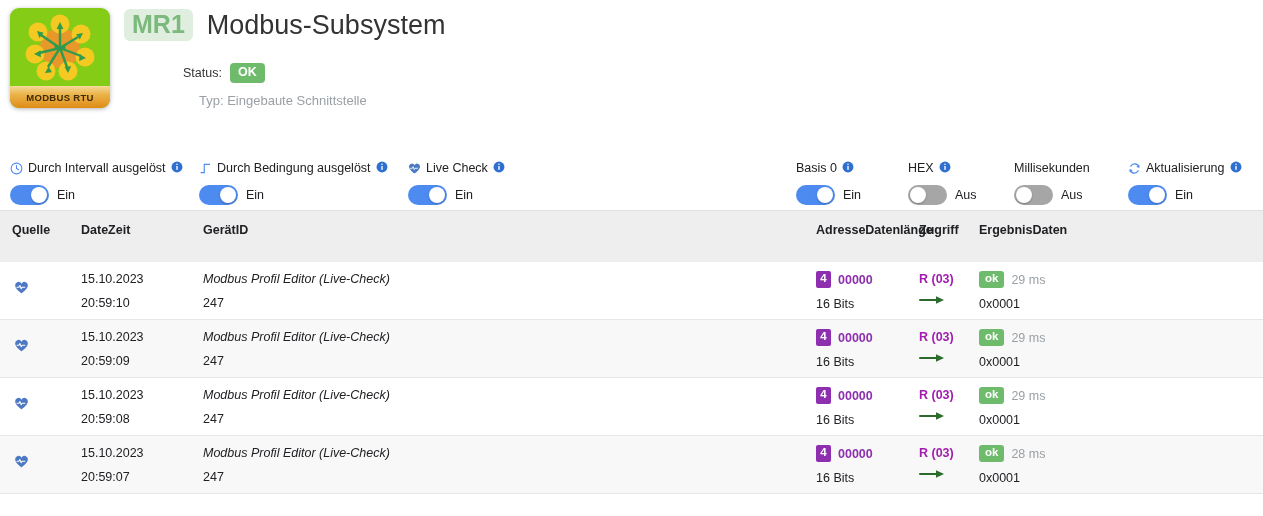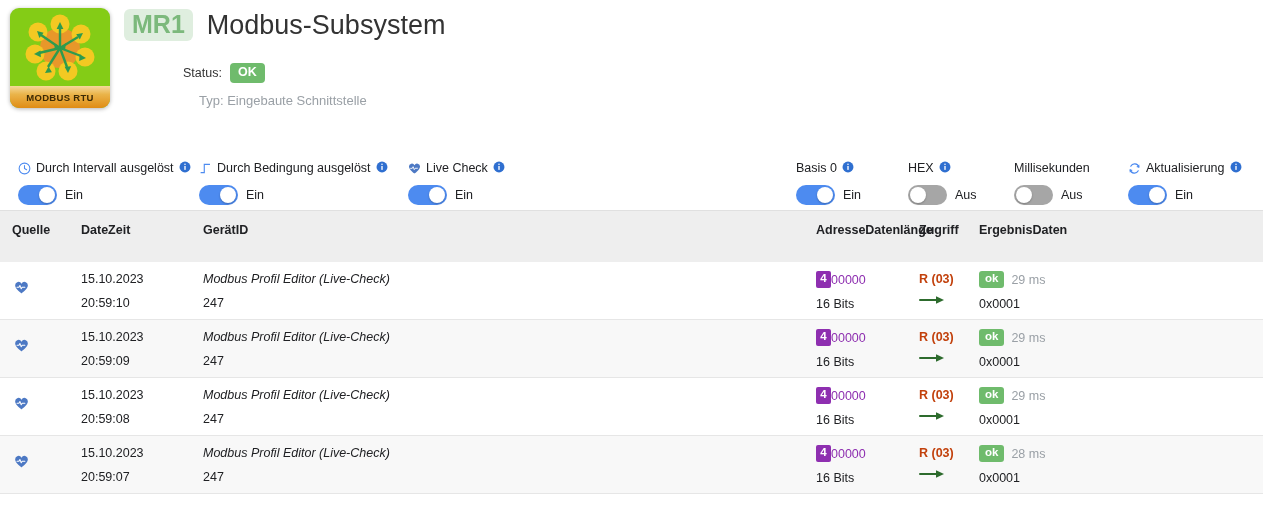--- a/index.html
+++ b/index.html
@@ -123,24 +123,24 @@
   .dev-name { font-style: italic; }
   .addr-badge {
     display: inline-block;
     background: #8e2fb0; color: #ffffff;
     font-size: 11.5px; font-weight: bold;
     width: 15px; text-align: center;
     padding: 2px 0 3px; border-radius: 2px;
     line-height: 1; vertical-align: middle;
   }
   .addr-num {
-    color: #8e2fb0; font-weight: normal; font-size: 12.5px;
-    vertical-align: middle;
-  }
-  .access { color: #c2410c; font-weight: bold; font-size: 12.5px; }
+    color: #8e2fb0; font-weight: bold; font-size: 12.5px;
+    margin-left: 7px; vertical-align: middle;
+  }
+  .access { color: #a21caf; font-weight: bold; font-size: 12.5px; }
   .res-ok {
     display: inline-block;
     background: #6fbb6c; color: #ffffff;
     font-size: 11.5px; font-weight: bold;
     padding: 2px 6px 3px; border-radius: 3px; line-height: 1;
     vertical-align: middle;
   }
   .res-ms { color: #9aa0a6; font-size: 12.5px; margin-left: 7px; vertical-align: middle; }
 </style>
 </head>
@@ -198,21 +198,21 @@
 
   <div class="iface-line">
     <span class="typ">Typ: Eingebaute Schnittstelle</span>
   </div>
 </div>
 
 <div class="panels">
 
   <div class="panel-heading" style="left:6px; top:150px; position:absolute;">Anzeigefilter</div>
 
-  <div class="opt" style="left:18px;">
+  <div class="opt" style="left:10px;">
     <div class="opt-label">
       <span class="ico">
         <svg width="13" height="13" viewBox="0 0 16 16">
             <circle cx="8" cy="8" r="6.6" fill="none" stroke="#4d8bf0" stroke-width="1.3"></circle>
             <path d="M8 4.4V8l2.6 1.6" stroke="#4d8bf0" stroke-width="1.3" fill="none" stroke-linecap="round"></path>
           </svg>
       </span>
       <span>Durch Intervall ausgelöst</span>
       <span class="info-i">
         <svg width="12" height="12" viewBox="0 0 16 16">

